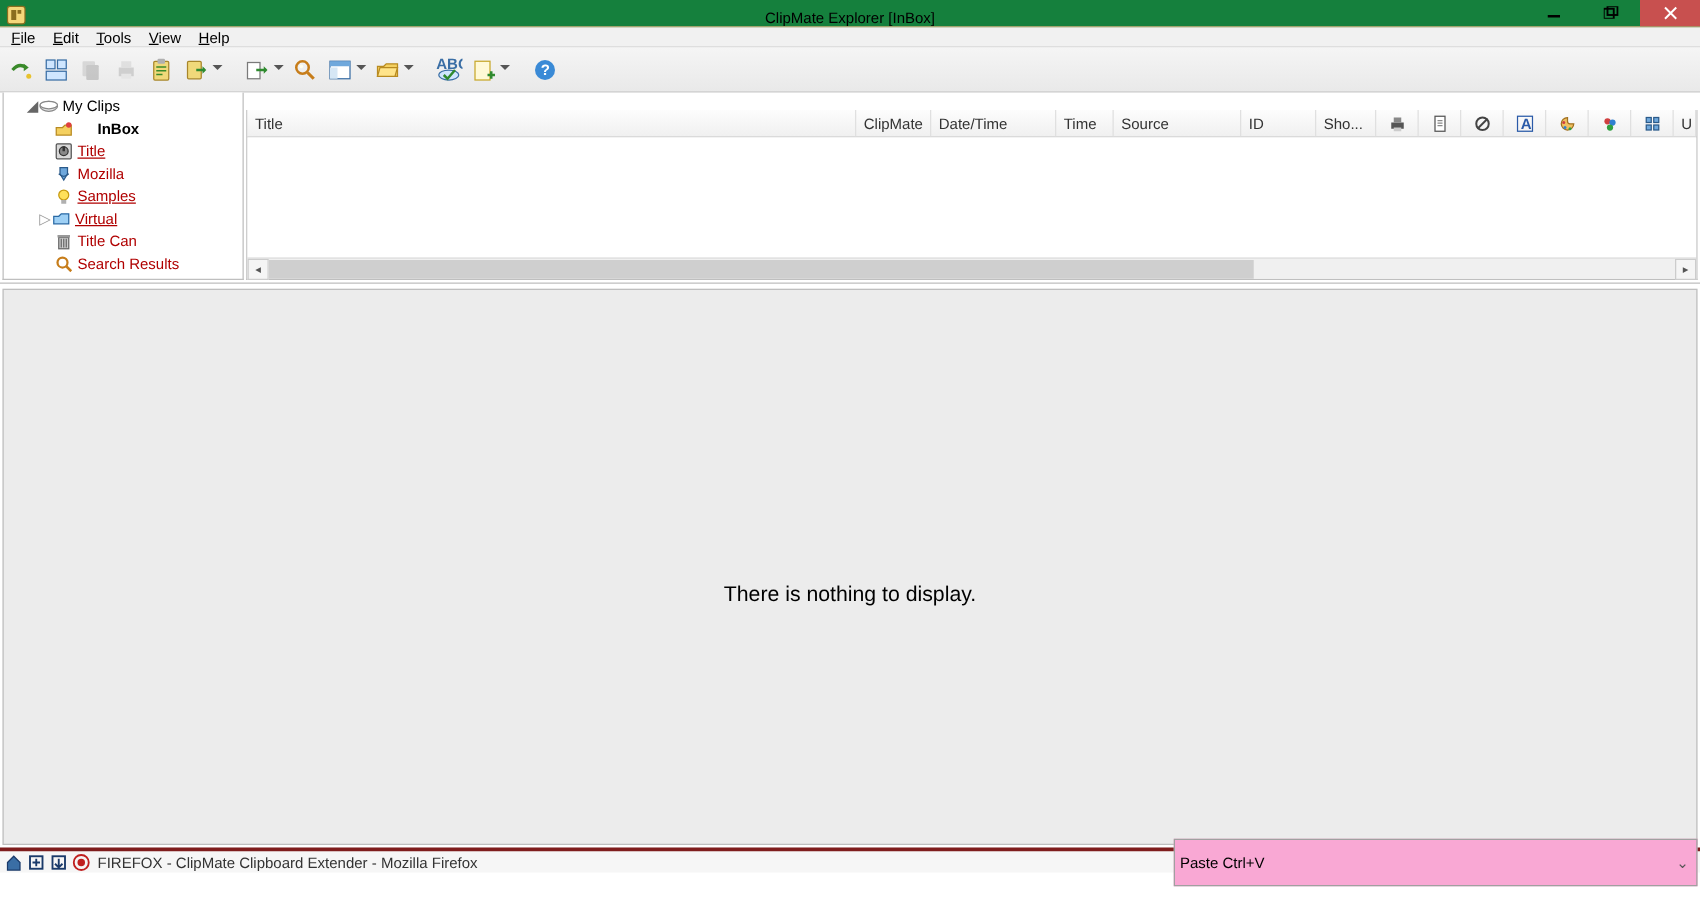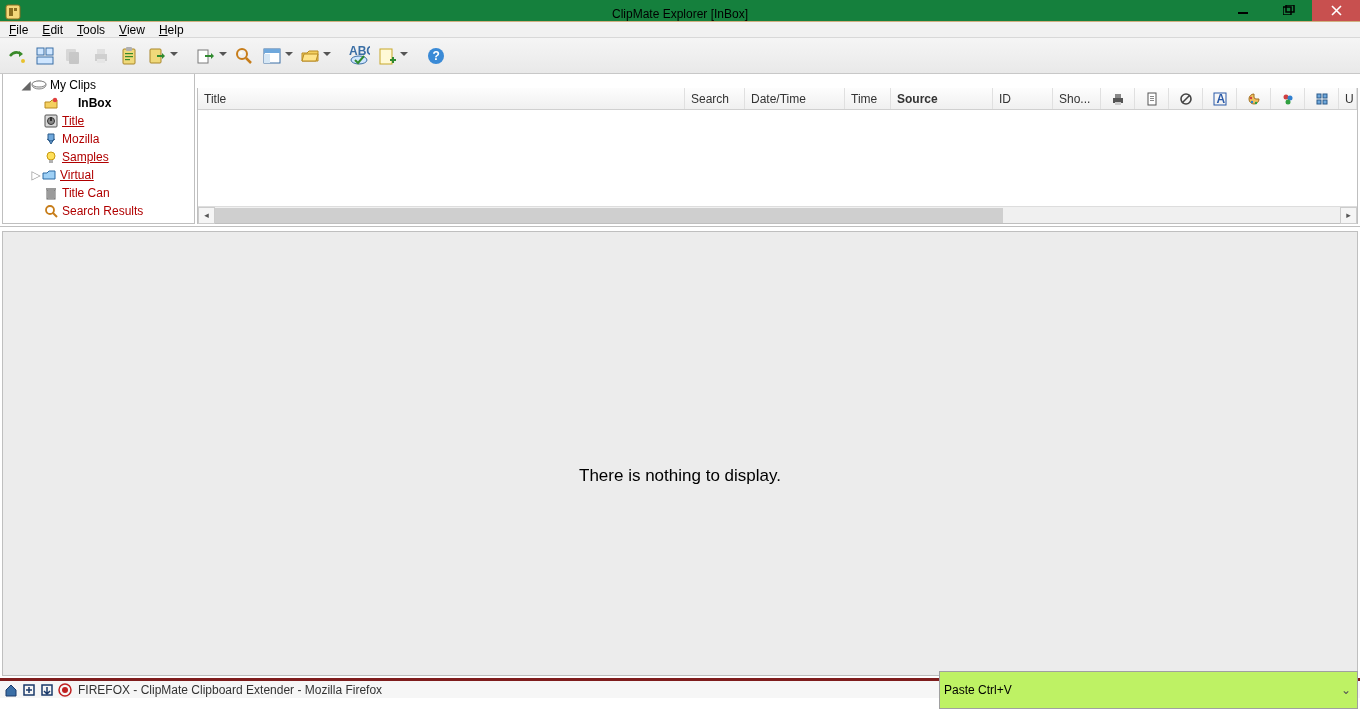--- a/index.html
+++ b/index.html
@@ -55,21 +55,21 @@
 .sb-thumb { position: absolute; left: 0; top: 0; height: 15px; width: 70%; background: #cfcfcf; }
 
 
 .display-area { height: 445px; border: 1px solid #bfbfbf; margin: 4px 2px 2px 2px; background: #ececec; display: flex; align-items: center; justify-content: center; }
 .display-area .msg { font-size: 17px; color: #000; margin-top: 45px; }
 
 
 .statusbar { height: 20px; border-top: 3px solid #7f1d1d; background: #f6f6f6; display: flex; align-items: center; padding: 0 2px; }
 .sb-icon { width: 18px; height: 18px; display: flex; align-items: center; justify-content: center; cursor: pointer; }
 .sb-text { margin-left: 4px; color: #333; flex: 1; overflow: hidden; white-space: nowrap; }
-.sb-combo { width: 419px; height: 18px; border: 1px solid #a0a0a0; background: #bef264; display: flex; align-items: center; padding: 18px 4px; }
+.sb-combo { width: 419px; height: 18px; border: 1px solid #a0a0a0; background: #f9a8d4; display: flex; align-items: center; padding: 18px 4px; }
 .sb-combo .dd { margin-left: auto; width: 14px; text-align: center; color: #555; cursor: pointer; }
 
 svg { display: block; }
 </style>
 </head>
 <body>
 
 <div class="titlebar">
   <span class="app-icon">
     <svg width="16" height="16">
@@ -285,24 +285,24 @@
             </svg>
           </span>
         <span class="tlabel red">Search Results</span>
       </li>
     </ul>
   </div>
 
   <div class="list-pane">
     <div class="list-header" id="list-header">
         <div class="col" style="width: 487px;">Title</div>
-        <div class="col" style="width: 60px;">Search</div>
+        <div class="col" style="width: 60px;">ClipMate</div>
         <div class="col" style="width: 100px;">Date/Time</div>
         <div class="col" style="width: 46px;">Time</div>
-        <div class="col" style="width: 102px; font-weight: bold;">Source</div>
+        <div class="col" style="width: 102px;">Source</div>
         <div class="col" style="width: 60px;">ID</div>
         <div class="col" style="width: 48px;">Sho...</div>
         <div class="col icon-col" style="width: 34px;">
           <span>
             <svg width="14" height="14">
               <rect x="2" y="6" width="10" height="5" fill="#555"></rect>
               <rect x="4" y="2" width="6" height="4" fill="#888"></rect>
               <rect x="4" y="10" width="6" height="3" fill="#ccc"></rect>
             </svg>
           </span>

